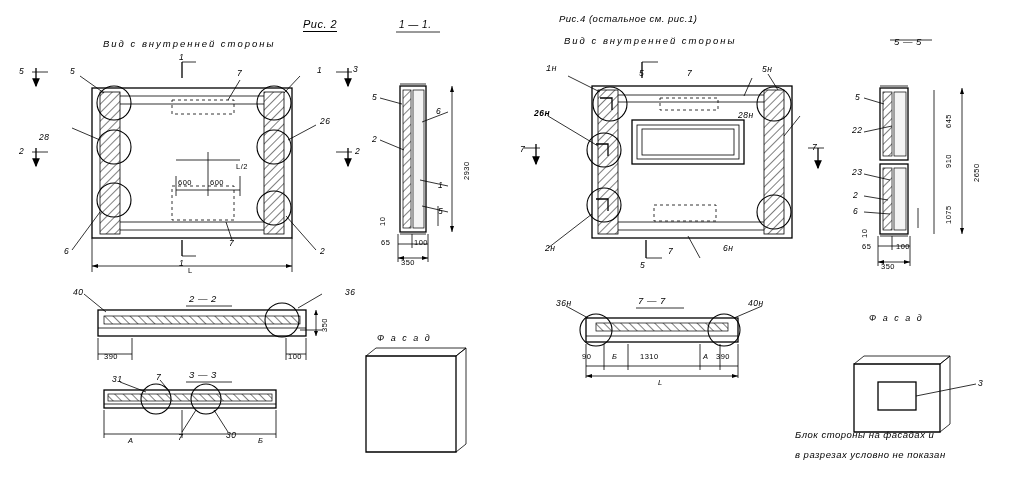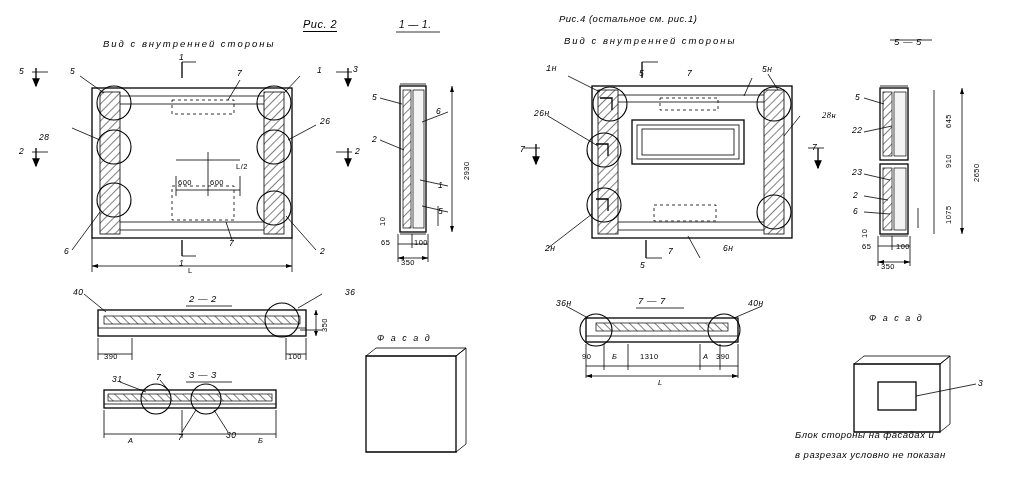--- a/index.html
+++ b/index.html
@@ -346,22 +346,22 @@
 <div class="lbl small vert" style="left:462px;top:180px;">2930</div>
 <div class="lbl small vert" style="left:378px;top:226px;">10</div>
 <div class="lbl small" style="left:381px;top:238px;">65</div>
 <div class="lbl small" style="left:414px;top:238px;">100</div>
 <div class="lbl small" style="left:401px;top:258px;">350</div>
 
 <div class="lbl num" style="left:546px;top:64px;font-family:Liberation Mono, monospace;">1н</div>
 <div class="lbl num" style="left:639px;top:68px;">5</div>
 <div class="lbl num" style="left:687px;top:68px;">7</div>
 <div class="lbl num" style="left:762px;top:64px;">5н</div>
-<div class="lbl num" style="left:534px;top:108px;">26н</div>
-<div class="lbl num" style="left:822px;top:110px;font-family:Liberation Serif, serif;">28н</div>
+<div class="lbl num" style="left:534px;top:108px;font-weight:bold;">26н</div>
+<div class="lbl num" style="left:738px;top:110px;">28н</div>
 <div class="lbl num" style="left:545px;top:243px;">2н</div>
 <div class="lbl num" style="left:640px;top:260px;">5</div>
 <div class="lbl num" style="left:723px;top:243px;">6н</div>
 <div class="lbl num" style="left:668px;top:246px;">7</div>
 <div class="lbl num" style="left:520px;top:144px;">7</div>
 <div class="lbl num" style="left:812px;top:142px;">7</div>
 
 <div class="lbl num" style="left:855px;top:92px;">5</div>
 <div class="lbl num" style="left:852px;top:125px;">22</div>
 <div class="lbl num" style="left:852px;top:167px;">23</div>

